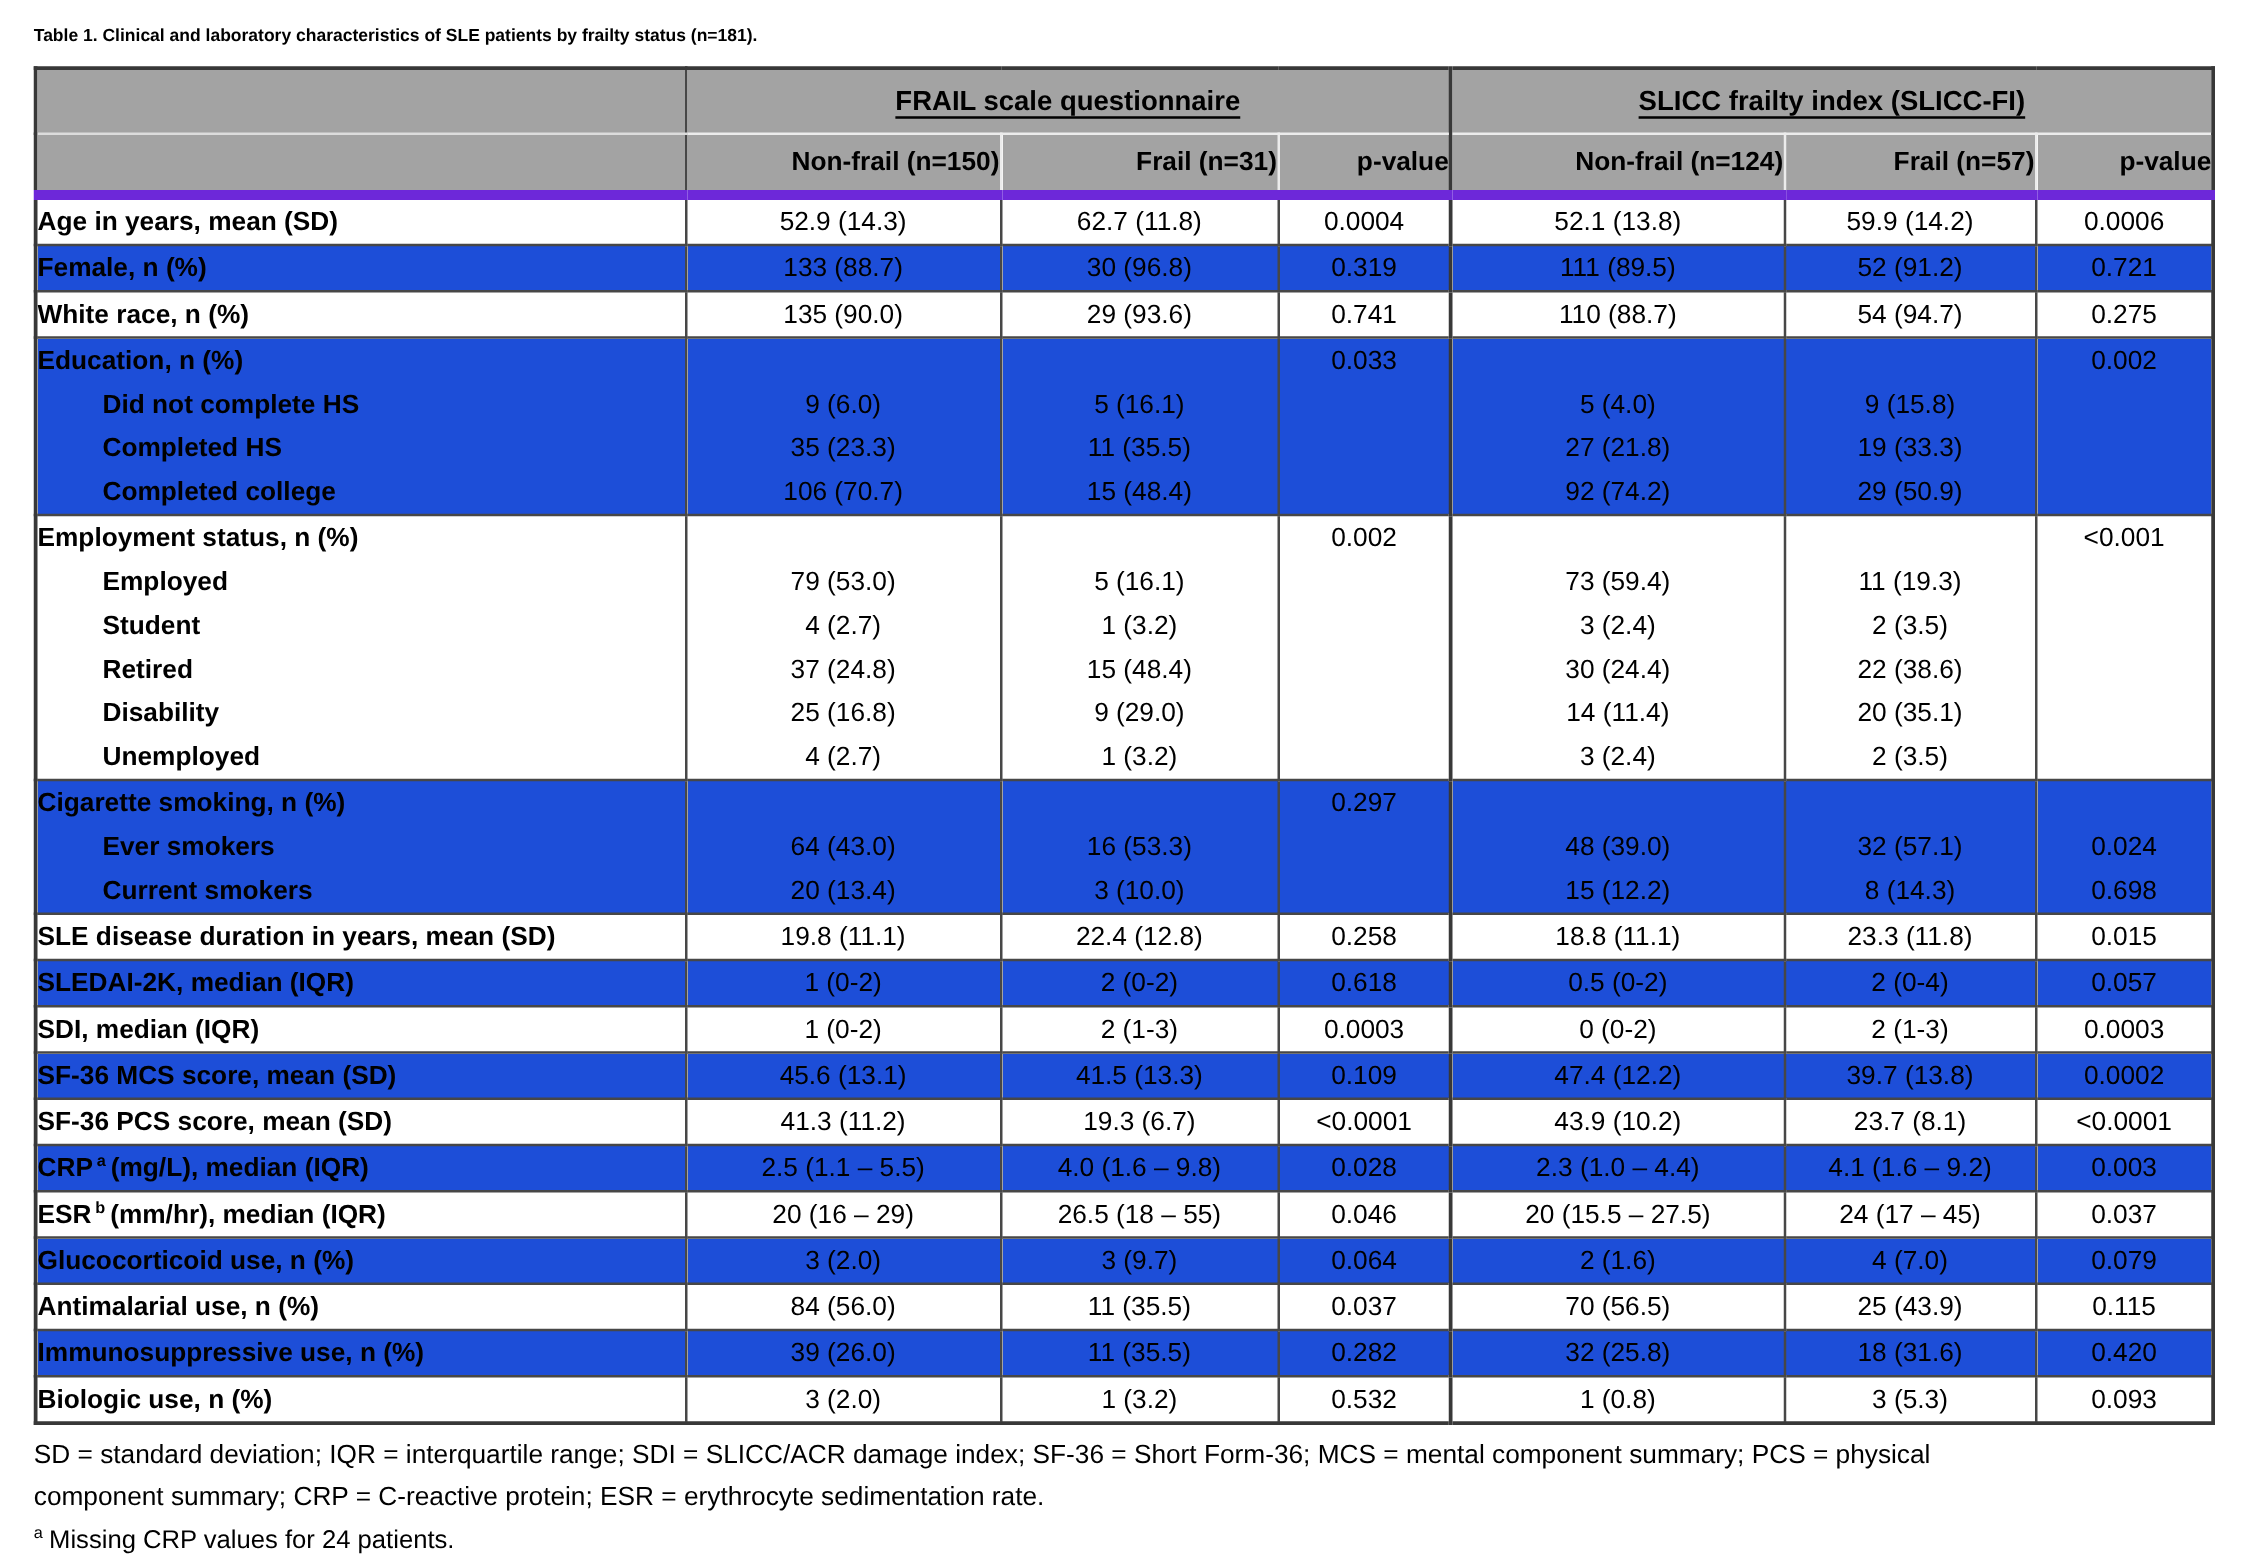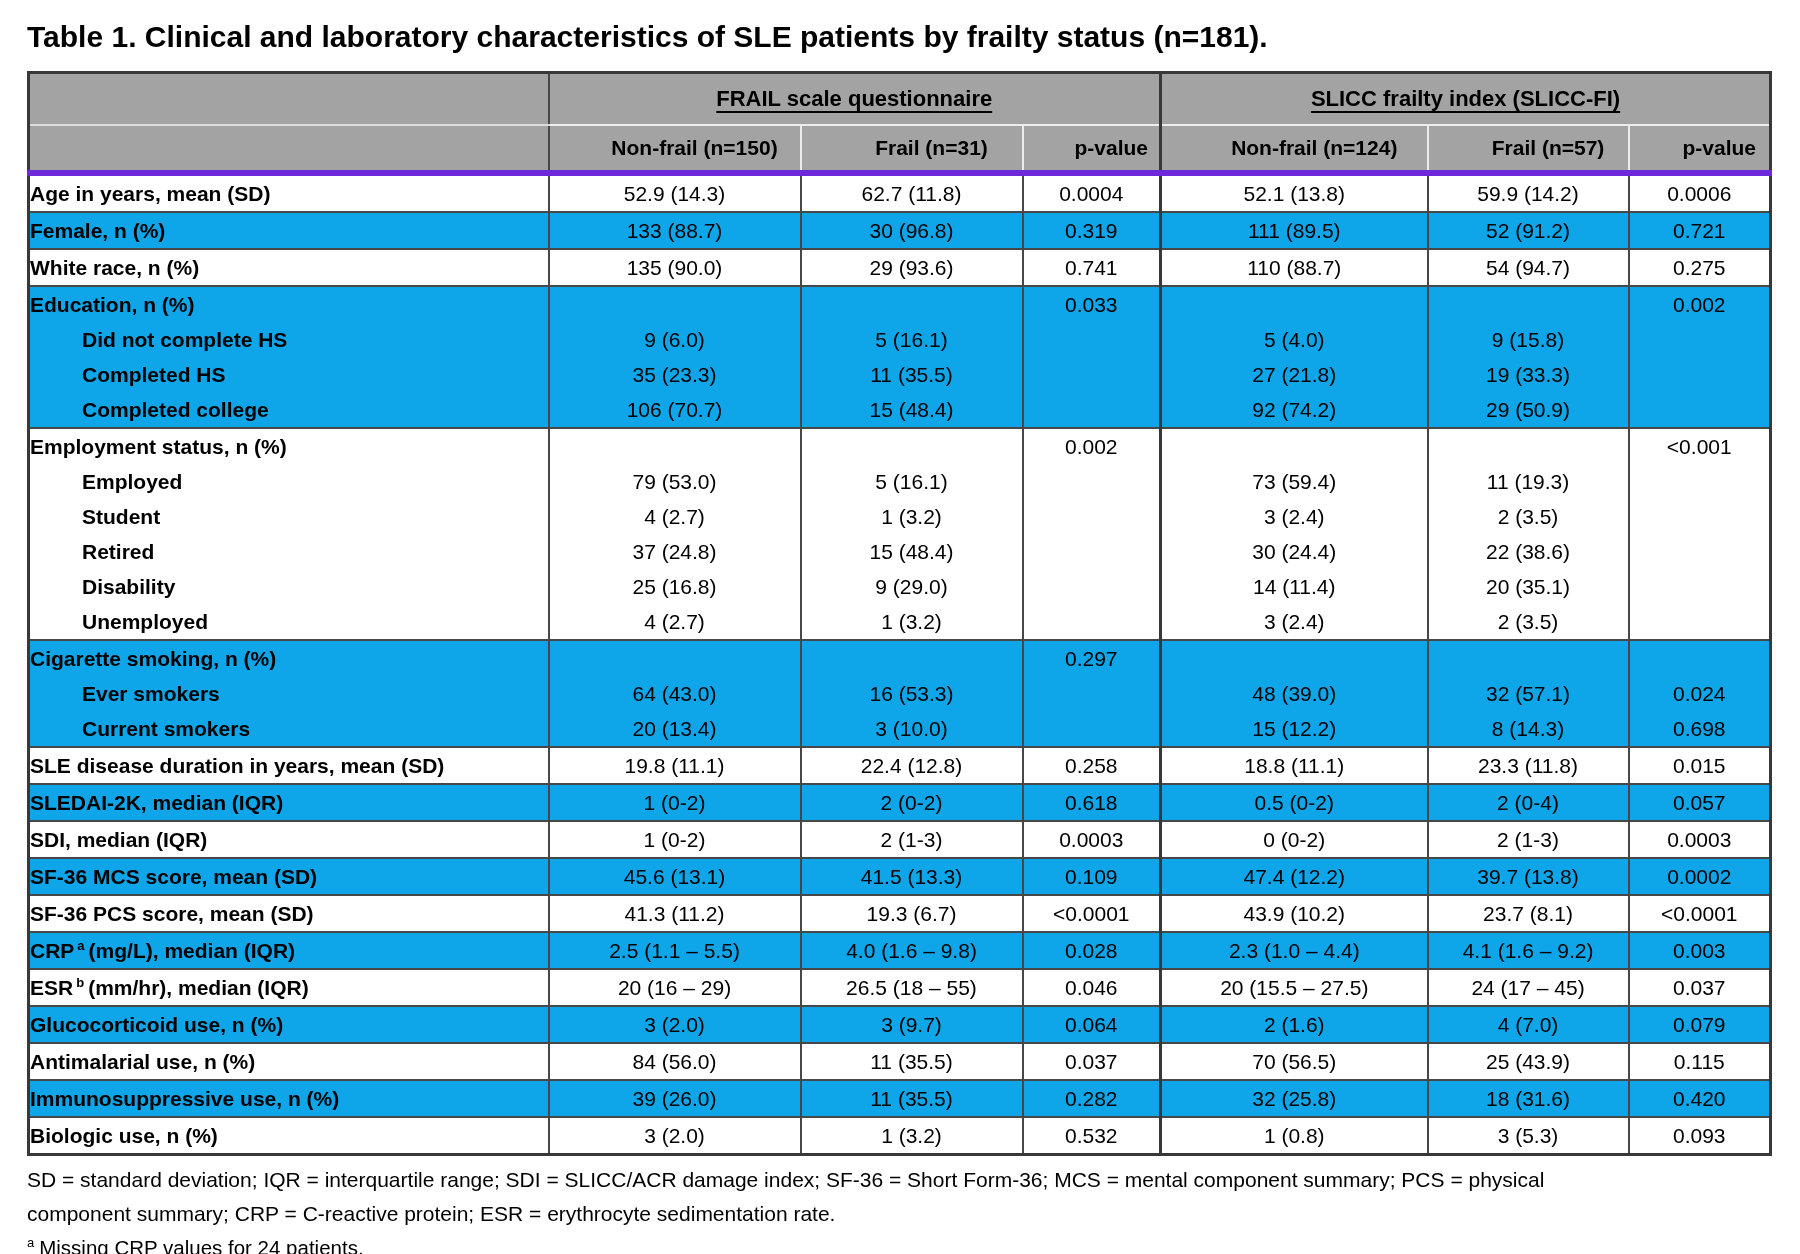--- a/index.html
+++ b/index.html
@@ -1,44 +1,44 @@
 <!DOCTYPE html>
 <html><head>
 <meta charset="utf-8">
 <style>
   html,body{margin:0;padding:0;background:#ffffff;}
   body{width:1800px;height:1254px;overflow:hidden;
        font-family:"Liberation Sans",sans-serif;color:#000;}
   .page{padding:12px 28px 0 27px;}
 
-  .title{font-size:30px;font-weight:700;margin:8px 0 17px 0;letter-spacing:0px;}
+  .title{font-size:14px;font-weight:700;margin:8px 0 17px 0;letter-spacing:0px;}
 
   table.char-table{border-collapse:collapse;table-layout:fixed;width:1742px;
        border:3px solid #383838;}
   td{padding:0;vertical-align:middle;overflow:hidden;}
 
   
   .hr1 td,.hr2 td{background:#a3a3a3;}
   .hr1 .corner-top{height:50px;border-bottom:2px solid #dcdcdc;border-right:2px solid #474747;}
   .hr1 .group{height:50px;text-align:center;font-weight:700;font-size:22px;
        border-bottom:2px solid #ececec;}
   .hr1 .g2{border-left:3px solid #383838;}
   .grp-text{text-decoration:underline;text-decoration-thickness:2px;text-underline-offset:5px;}
-  .hr2 td{height:44px;text-align:center;font-weight:700;font-size:21px;
-       border-bottom:6px solid #6d28d9;padding-left:40px;}
+  .hr2 td{height:44px;text-align:right;font-weight:700;font-size:21px;
+       border-bottom:8px solid #6d28d9;padding-left:40px;}
   .hr2 .corner-bot{border-right:2px solid #474747;}
   .hr2 .lt{border-left:2px solid #ececec;}
   .hr2 .dkl{border-left:2px solid #474747;}
   .hr2 .grpl{border-left:3px solid #383838;}
 
   
   tbody td{border:2px solid #474747;font-size:21px;}
   tbody td.group-sep{border-left:3px solid #383838;}
   tbody tr.white td{background:#ffffff;}
-  tbody tr.gray td{background:#0ea5e9;}
+  tbody tr.gray td{background:#1d4ed8;}
   .line{height:35px;line-height:35px;white-space:nowrap;}
   td.lab .line{font-weight:700;text-align:left;}
   td.lab .line.ind{padding-left:52px;}
   td.val .line{text-align:center;font-weight:400;}
   td.val .line.bold{font-weight:400;}
   sup.lab-sup{font-size:13px;font-weight:700;margin:0 4px 0 3px;line-height:0;}
 
   
   .footnotes{margin-top:7px;max-width:1520px;}
   .fn-abbr{font-size:21px;line-height:34px;}

